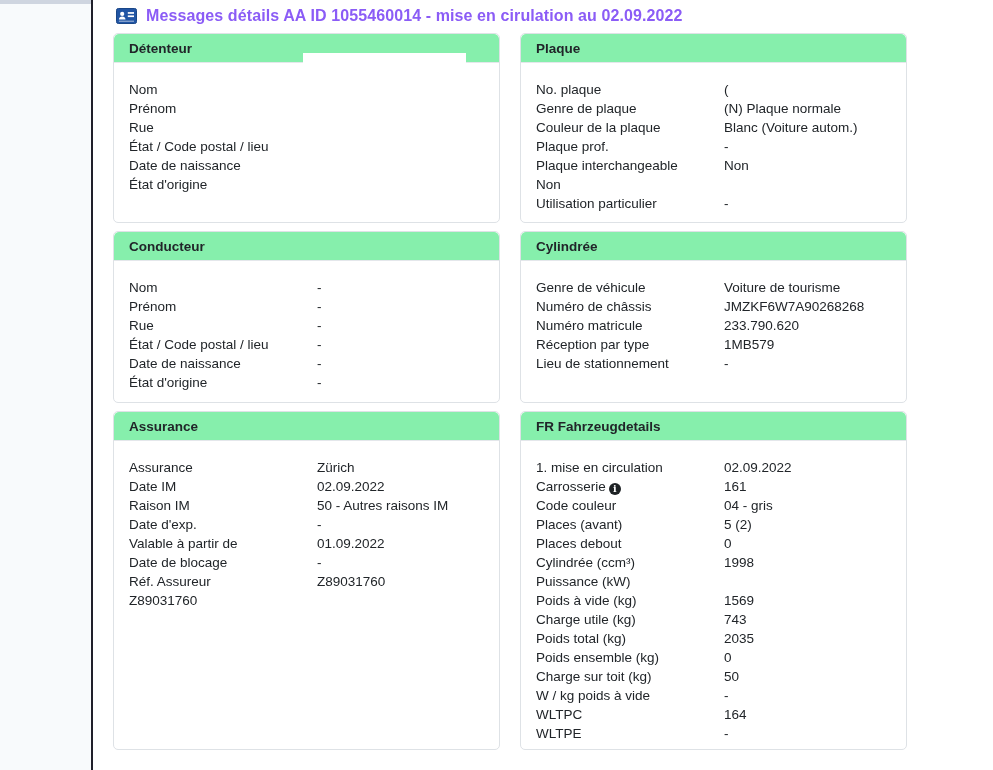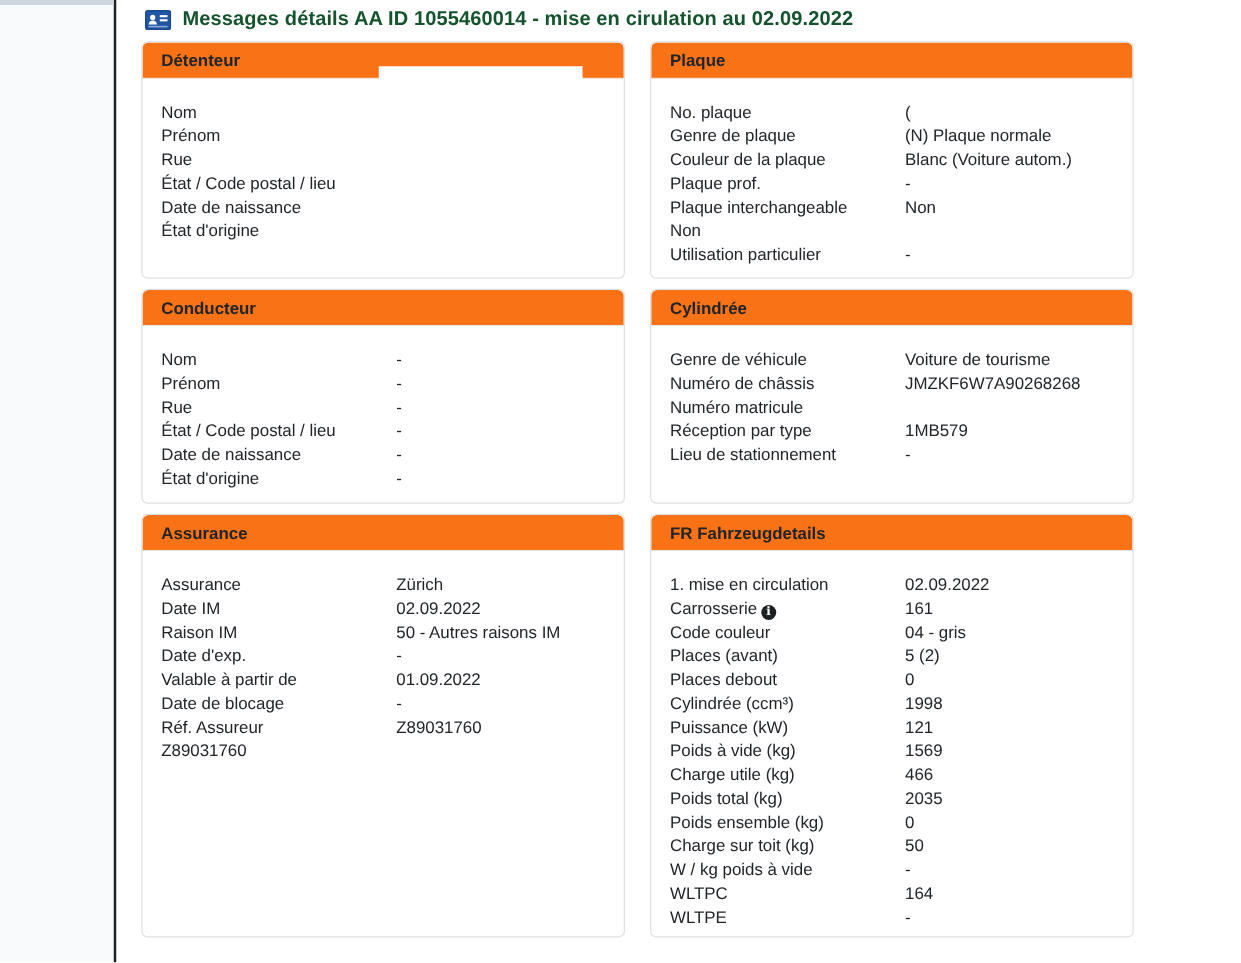--- a/index.html
+++ b/index.html
@@ -12,32 +12,32 @@
     position:absolute; left:0; top:0; width:93px; height:770px;
     background:#f8fafc; border-right:2px solid #20202b; box-sizing:border-box;
   }
   .sidebar-top-strip {
     position:absolute; left:0; top:0; width:100%; height:4px; background:#cfd5e0;
   }
   .page-title-row {
     position:absolute; left:116px; top:5px; height:22px;
     display:flex; align-items:center; gap:9px; white-space:nowrap;
   }
-  .title-text { font-size:16px; font-weight:700; color:#14532d; letter-spacing:0.1px; }
+  .title-text { font-size:16px; font-weight:700; color:#8b5cf6; letter-spacing:0.1px; }
   .cards-grid {
     position:absolute; left:113px; top:33px;
     display:grid; grid-template-columns:387px 387px; grid-template-rows:190px 172px 339px;
     column-gap:20px; row-gap:8px;
   }
   .card {
     position:relative; background:#fff; border:1px solid #dee2e6; border-radius:5px;
     box-sizing:border-box; overflow:hidden;
   }
   .card-header {
-    height:29px; background:#f97316; border-bottom:1px solid #e4e7eb;
+    height:29px; background:#86efac; border-bottom:1px solid #e4e7eb;
     display:flex; align-items:center; padding:0 15px; box-sizing:border-box;
     font-weight:700; font-size:13.5px; color:#212529; border-radius:5px 5px 0 0;
   }
   .card-body { padding:17px 15px 0 15px; }
   .detail-row { display:flex; line-height:19px; }
   .row-label { flex:0 0 188px; width:188px; }
   .row-value { flex:1; }
   .info-icon {
     display:inline-flex; width:12px; height:12px; border-radius:50%;
     background:#1d2124; color:#fff; font-size:9.5px; font-weight:700;
@@ -166,20 +166,21 @@
         <div class="detail-row">
           <span class="row-label">Genre de véhicule</span>
           <span class="row-value">Voiture de tourisme</span>
         </div>
         <div class="detail-row">
           <span class="row-label">Numéro de châssis</span>
           <span class="row-value">JMZKF6W7A90268268</span>
         </div>
         <div class="detail-row">
           <span class="row-label">Numéro matricule</span>
+          <span class="row-value">233.790.620</span>
         </div>
         <div class="detail-row">
           <span class="row-label">Réception par type</span>
           <span class="row-value">1MB579</span>
         </div>
         <div class="detail-row">
           <span class="row-label">Lieu de stationnement</span>
           <span class="row-value">-</span>
         </div>
       </div>
@@ -242,29 +243,28 @@
         <div class="detail-row">
           <span class="row-label">Places debout</span>
           <span class="row-value">0</span>
         </div>
         <div class="detail-row">
           <span class="row-label">Cylindrée (ccm³)</span>
           <span class="row-value">1998</span>
         </div>
         <div class="detail-row">
           <span class="row-label">Puissance (kW)</span>
-          <span class="row-value">121</span>
         </div>
         <div class="detail-row">
           <span class="row-label">Poids à vide (kg)</span>
           <span class="row-value">1569</span>
         </div>
         <div class="detail-row">
           <span class="row-label">Charge utile (kg)</span>
-          <span class="row-value">466</span>
+          <span class="row-value">743</span>
         </div>
         <div class="detail-row">
           <span class="row-label">Poids total (kg)</span>
           <span class="row-value">2035</span>
         </div>
         <div class="detail-row">
           <span class="row-label">Poids ensemble (kg)</span>
           <span class="row-value">0</span>
         </div>
         <div class="detail-row">

